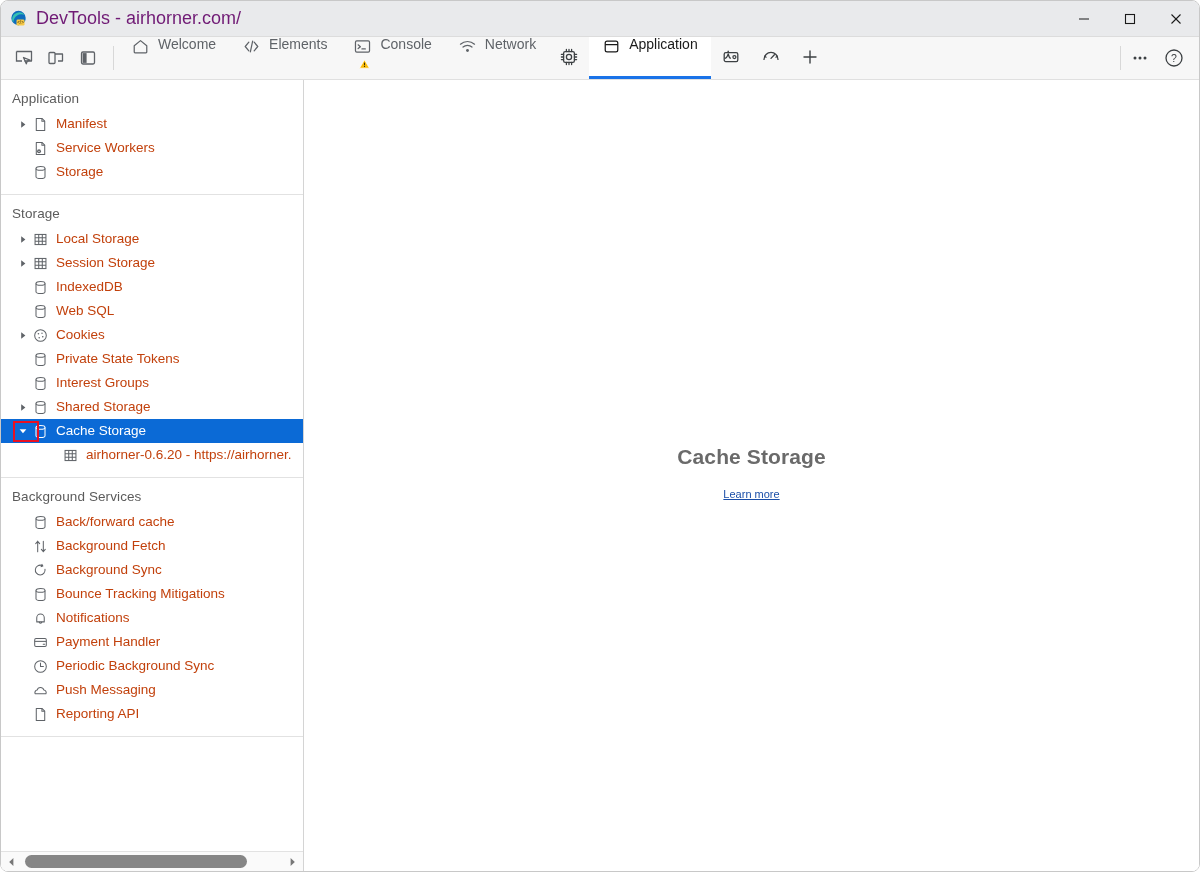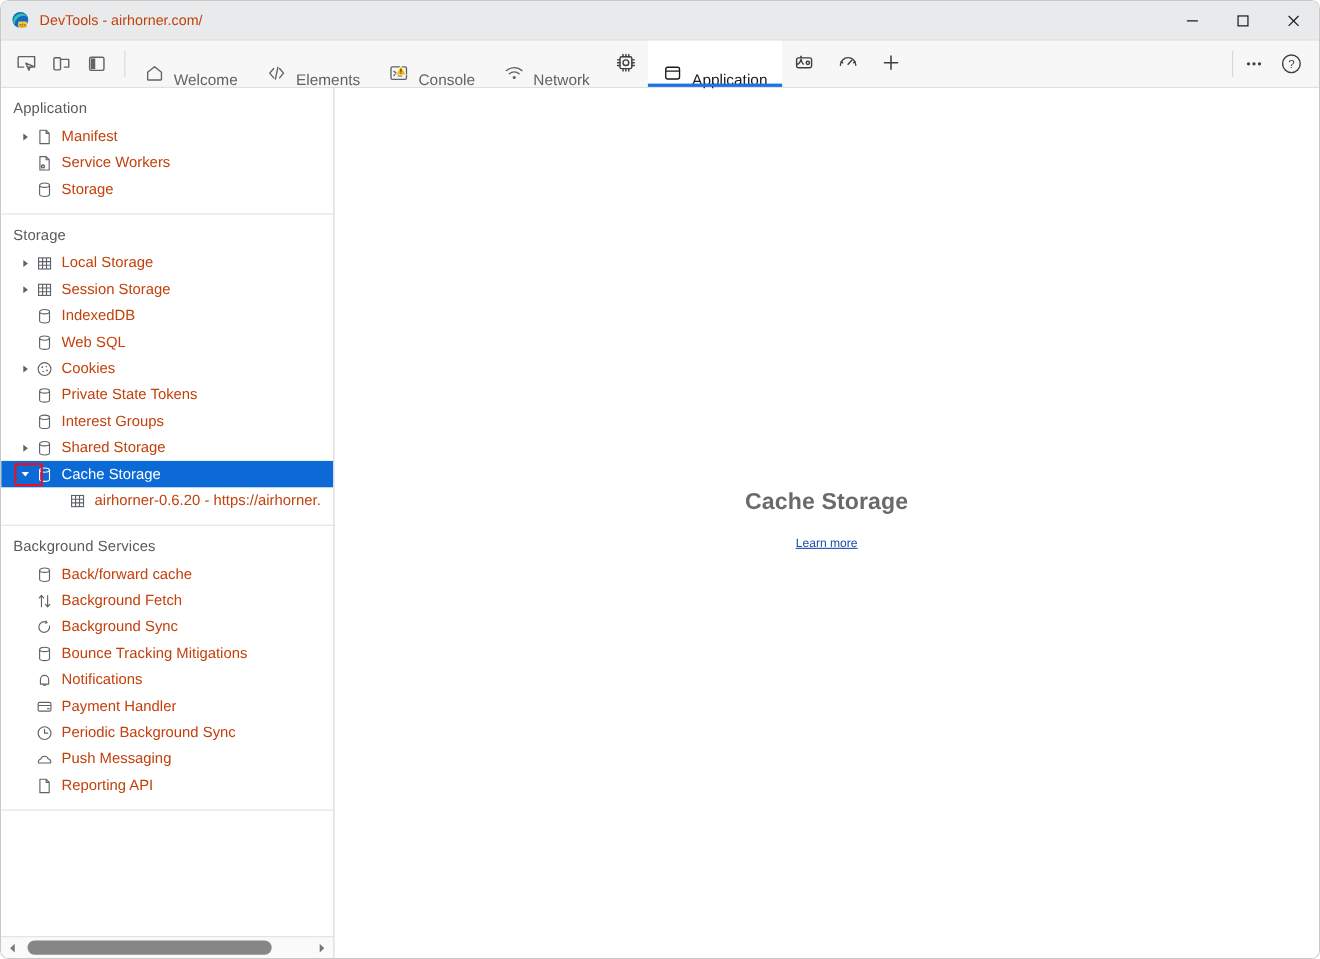--- a/index.html
+++ b/index.html
@@ -44,22 +44,22 @@
     flex: 1 1 auto;
     min-width: 0;
   }
   .app-logo {
     width: 17px;
     height: 17px;
     flex: 0 0 auto;
     position: relative;
   }
   .title-text {
-    font-size: 13px;
-    color: #c2410c;
+    font-size: 18px;
+    color: #701a75;
     margin-left: 9px;
     white-space: nowrap;
   }
   .win-controls {
     display: flex;
     height: 35px;
     flex: 0 0 auto;
   }
   .win-btn {
     width: 46px;
@@ -99,21 +99,21 @@
     flex: 0 0 auto;
   }
   .tabs {
     display: flex;
     align-items: stretch;
     flex: 1 1 auto;
     min-width: 0;
   }
   .tab {
     display: flex;
-    align-items: flex-end;
+    align-items: flex-start;
     gap: 8px;
     padding: 0 13px;
     position: relative;
     white-space: nowrap;
     color: #5f6368;
     font-size: 14px;
   }
   .tab .tab-label { line-height: 1; }
   .tab.active {
     background: #ffffff;

